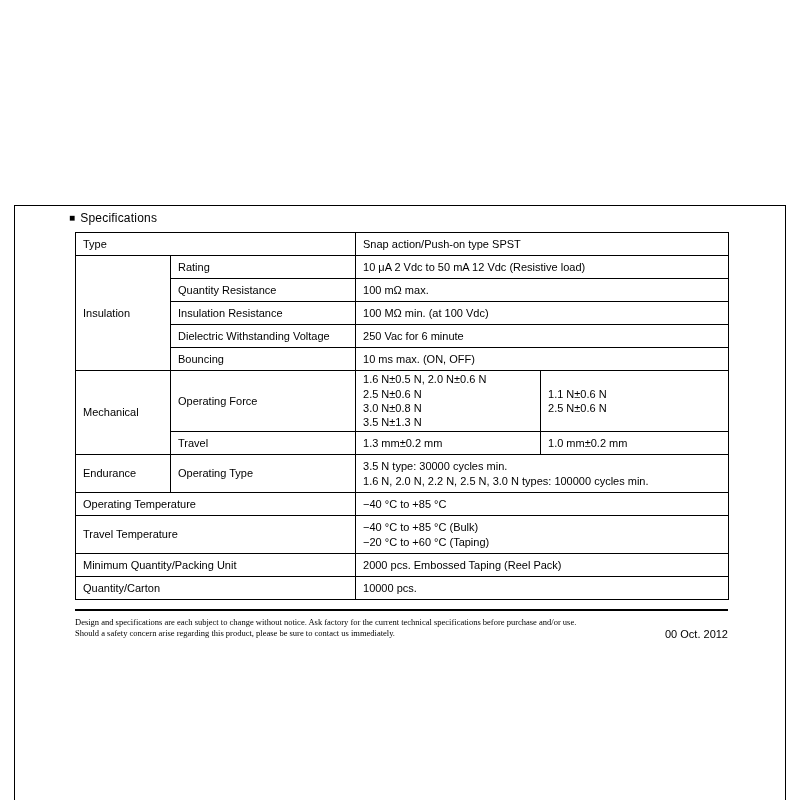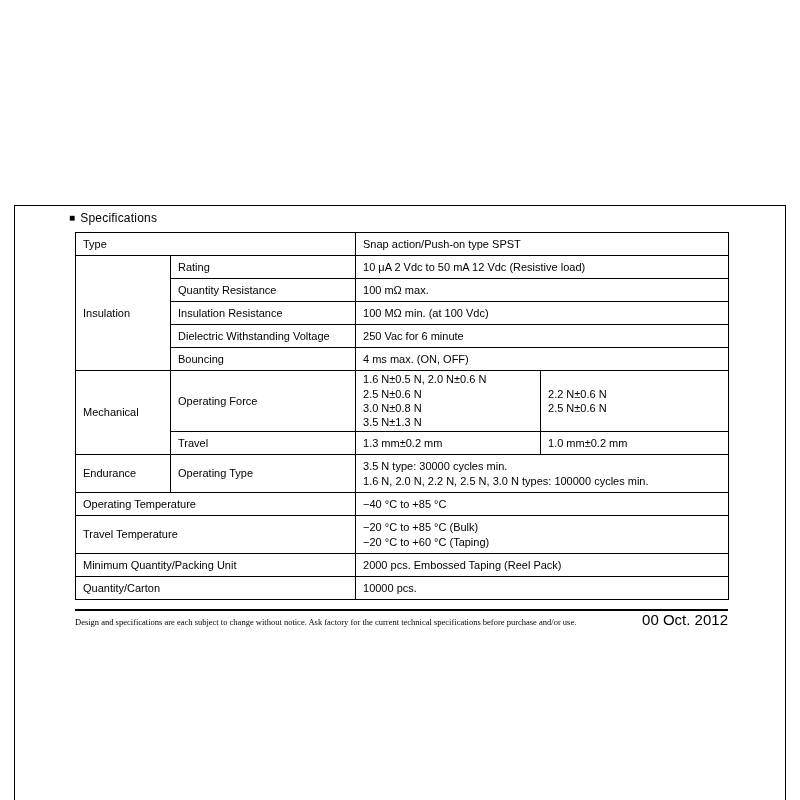--- a/index.html
+++ b/index.html
@@ -28,27 +28,27 @@
   }
   td.lab{text-align:left;}
   td.val{}
   tr.h22 td{height:20px;}
   tr.h38 td{height:35px;}
   tr.hOF td{height:58px;}
   .bottom-rule{
     border-top:2px solid #000;margin-top:9px;width:653px;height:0;
   }
   .footer-row{
-    margin-top:0;display:flex;justify-content:space-between;align-items:flex-end;width:653px;
+    margin-top:6px;display:flex;justify-content:space-between;align-items:flex-end;width:653px;
   }
   .footnotes{
     font-family:"Liberation Serif", serif;font-size:8.5px;line-height:1.35;max-width:575px;
   }
   .revision{
-    font-size:15px;white-space:nowrap;padding-bottom:0;
+    font-size:11px;white-space:nowrap;padding-bottom:0;
   }
 </style>
 </head>
 <body>
 
 <div class="page-border"></div>
 
 <div class="content">
 
   <div class="heading">
@@ -81,34 +81,34 @@
       <tr class="h22">
         <td class="lab">Insulation Resistance</td>
         <td colspan="2" class="val">100 MΩ min. (at 100 Vdc)</td>
       </tr>
       <tr class="h22">
         <td class="lab">Dielectric Withstanding Voltage</td>
         <td colspan="2" class="val">250 Vac for 6 minute</td>
       </tr>
       <tr class="h22">
         <td class="lab">Bouncing</td>
-        <td colspan="2" class="val">4 ms max. (ON, OFF)</td>
+        <td colspan="2" class="val">10 ms max. (ON, OFF)</td>
       </tr>
 
       <tr class="hOF">
         <td rowspan="2" class="lab">Mechanical</td>
         <td class="lab">Operating Force</td>
         <td class="val">
           <div>1.6 N±0.5 N, 2.0 N±0.6 N</div>
           <div>2.5 N±0.6 N</div>
           <div>3.0 N±0.8 N</div>
           <div>3.5 N±1.3 N</div>
         </td>
         <td class="val">
-          <div>2.2 N±0.6 N</div>
+          <div>1.1 N±0.6 N</div>
           <div>2.5 N±0.6 N</div>
         </td>
       </tr>
       <tr class="h22">
         <td class="lab">Travel</td>
         <td class="val">1.3 mm±0.2 mm</td>
         <td class="val">1.0 mm±0.2 mm</td>
       </tr>
 
       <tr class="h38">
@@ -120,37 +120,38 @@
         </td>
       </tr>
 
       <tr class="h22">
         <td colspan="2" class="lab">Operating Temperature</td>
         <td colspan="2" class="val">−40 °C to +85 °C</td>
       </tr>
       <tr class="h38">
         <td colspan="2" class="lab">Travel Temperature</td>
         <td colspan="2" class="val">
-          <div>−20 °C to +85 °C  (Bulk)</div>
+          <div>−40 °C to +85 °C  (Bulk)</div>
           <div>−20 °C to +60 °C  (Taping)</div>
         </td>
       </tr>
       <tr class="h22">
         <td colspan="2" class="lab">Minimum Quantity/Packing Unit</td>
         <td colspan="2" class="val">2000 pcs.  Embossed Taping (Reel Pack)</td>
       </tr>
       <tr class="h22">
         <td colspan="2" class="lab">Quantity/Carton</td>
         <td colspan="2" class="val">10000 pcs.</td>
       </tr>
     </tbody>
   </table>
 
   <div class="bottom-rule"></div>
 
   <div class="footer-row">
     <div class="footnotes">
       <div>Design and specifications are each subject to change without notice.  Ask factory for the current technical specifications before purchase and/or use.</div>
+      <div>Should a safety concern arise regarding this product, please be sure to contact us immediately.</div>
     </div>
     <div class="revision">00  Oct. 2012</div>
   </div>
 
 </div>
 
 </body></html>

